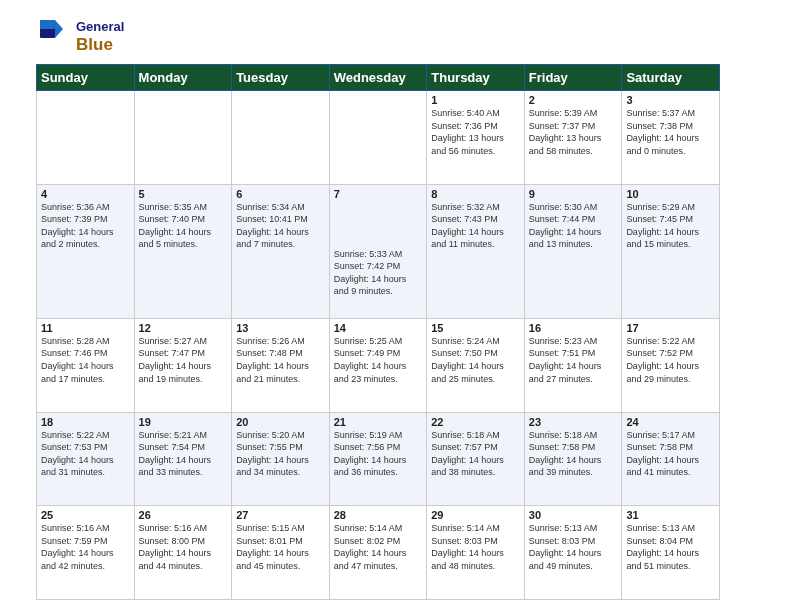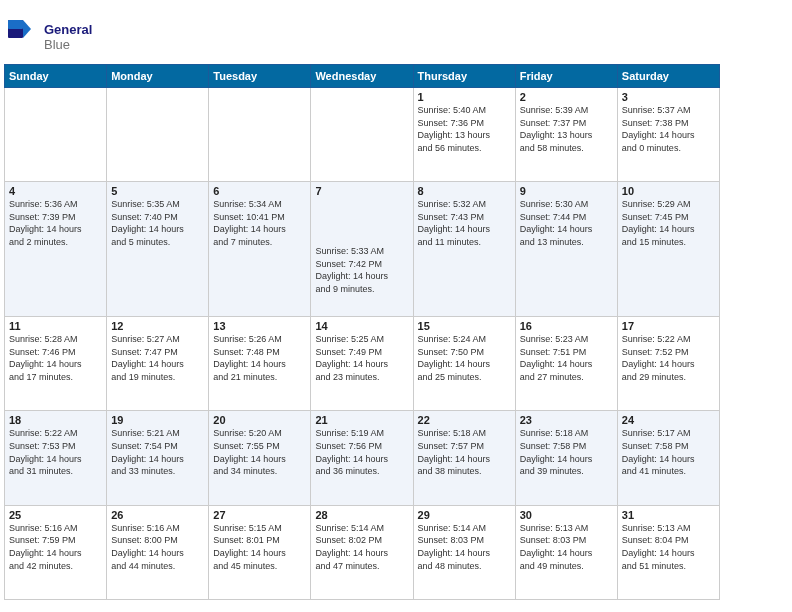--- a/index.html
+++ b/index.html
@@ -6,21 +6,21 @@
     body {
       font-family: Arial, sans-serif;
       background: #fff;
       width: 792px;
       height: 612px;
       overflow: hidden;
     }
     .page {
       width: 740px;
       height: 612px;
-      padding: 16px 20px 12px 4px;
+      padding: 16px 20px 12px 36px;
       display: flex;
       flex-direction: column;
     }
     .header {
       display: flex;
       align-items: flex-start;
       justify-content: space-between;
       margin-bottom: 6px;
     }
     .logo {
@@ -52,23 +52,23 @@
       margin-top: 2px;
     }
     .calendar {
       flex: 1;
       border: 1px solid #ccc;
       border-collapse: collapse;
       width: 100%;
       table-layout: fixed;
     }
     .calendar th {
-      background: #0369a1;
+      background: #14532d;
       color: #fff;
-      font-size: 11px;
+      font-size: 13px;
       font-weight: bold;
       padding: 5px 4px;
       text-align: left;
       border: 1px solid #1a5a9a;
     }
     .calendar td {
       vertical-align: top;
       border: 1px solid #ccc;
       padding: 3px 4px;
       font-size: 9.5px;
@@ -104,21 +104,21 @@
         <svg width="38" height="38" viewBox="0 0 38 38">
 
           <rect x="4" y="4" width="15" height="18" rx="1" fill="#1a1a7a"></rect>
           <rect x="4" y="4" width="15" height="9" rx="1" fill="#1a6ec7"></rect>
 
           <polygon points="19,4 27,13 19,22" fill="#1a6ec7"></polygon>
         </svg>
       </div>
       <div>
         <div class="logo-text">General<span style="color:#1a6ec7"></span></div>
-        <div style="font-size:13px;font-weight:normal;color:#737373;">Blue</div>
+        <div style="font-size:17px;font-weight:bold;color:#a16207;">Blue</div>
       </div>
     </div>
 
     <div class="title-block">
       <div class="main-title"></div>
       <div class="subtitle"></div>
     </div>
   </div>
 
   <table class="calendar">

